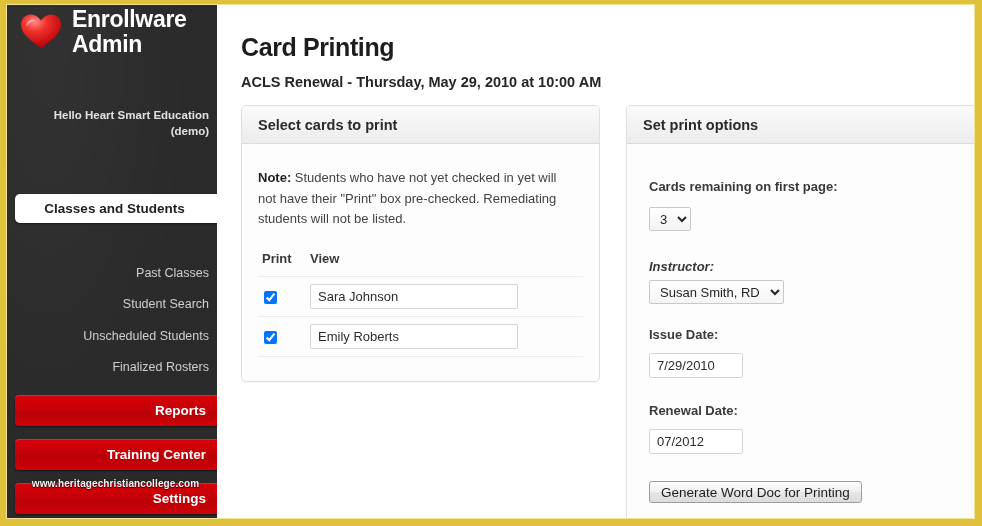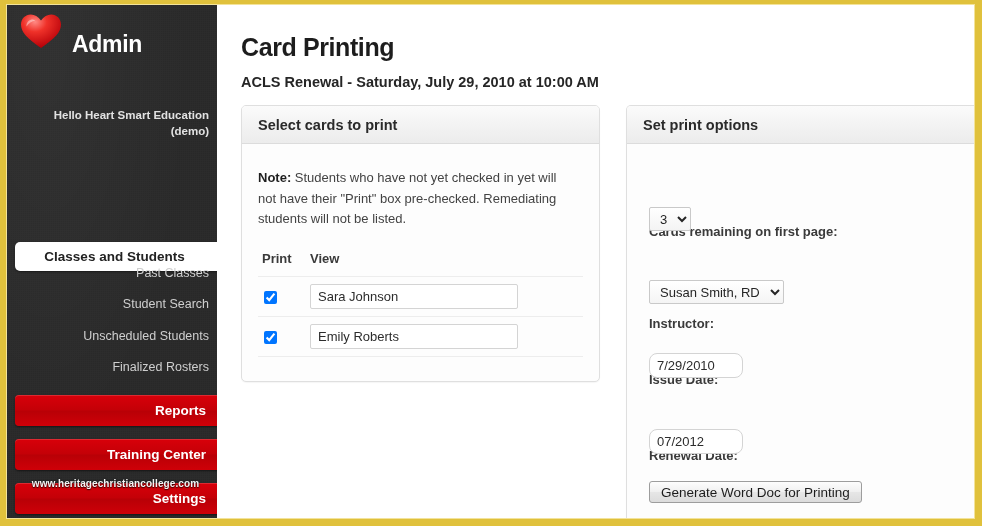--- a/index.html
+++ b/index.html
@@ -122,21 +122,20 @@
     background: #ffffff;
     border-radius: 5px 0 0 5px;
     box-sizing: border-box;
     color: #222222;
     font-size: 13.5px;
     font-weight: bold;
     line-height: 29px;
     text-align: center;
     padding-right: 8px;
     box-shadow: 0 1px 2px rgba(0,0,0,0.45);
-    margin-top: 48px;
   }
 
   .nav-sub {
     position: absolute;
     left: 8px;
     width: 195px;
     text-align: right;
     font-size: 12.5px;
     color: #cfcfcf;
     cursor: pointer;
@@ -285,21 +284,20 @@
     padding: 0 7px;
     outline: none;
   }
 
   
   .field-label {
     position: absolute;
     font-size: 13px;
     font-weight: bold;
     color: #3a3a3a;
-    margin-top: 45px;
   }
   .opt-select {
     position: absolute;
     font-family: "Liberation Sans", sans-serif;
     font-size: 13px;
     color: #252525;
     background: linear-gradient(to bottom, #ffffff 0%, #f4f4f4 100%);
     border: 1px solid #c9c9c9;
     border-radius: 2px;
     height: 24px;
@@ -307,21 +305,21 @@
     padding: 0 2px 0 6px;
     cursor: pointer;
   }
   .text-input {
     position: absolute;
     font-family: "Liberation Sans", sans-serif;
     font-size: 13px;
     color: #2c2c2c;
     background: #ffffff;
     border: 1px solid #d4d4d4;
-    border-radius: 8px;
+    border-radius: 2px;
     height: 25px;
     box-sizing: border-box;
     padding: 0 7px;
     outline: none;
   }
   .gen-button {
     position: absolute;
     font-family: "Liberation Sans", sans-serif;
     font-size: 13.5px;
     color: #1c1c1c;
@@ -350,21 +348,21 @@
                 <stop offset="0%" stop-color="#ff8a84"></stop>
                 <stop offset="38%" stop-color="#ef3129"></stop>
                 <stop offset="100%" stop-color="#b60008"></stop>
               </radialGradient>
             </defs>
             <path d="M22 37 C8 27.5 2 21 2 13.6 C2 7.8 6.4 3.6 11.8 3.6 C15.6 3.6 19.3 5.8 22 9.6 C24.7 5.8 28.4 3.6 32.2 3.6 C37.6 3.6 42 7.8 42 13.6 C42 21 36 27.5 22 37 Z" fill="url(#hg)"></path>
             <path d="M12.5 8.5 C9 9.5 7 12.5 7.6 15.5 C9.6 12.1 12.8 10 16.2 9.8 C15.2 8.7 13.9 8.1 12.5 8.5 Z" fill="#ffffff" opacity="0.42"></path>
           </svg>
         </span>
         <div class="brand-title">
-          <br>
+          <span>Enrollware</span><br>
           <span>Admin</span>
         </div>
       </div>
 
       <div class="greeting">
         <span>Hello Heart Smart Education</span><br>
         <span>(demo)</span>
       </div>
 
 
@@ -378,21 +376,21 @@
       <div class="redbtn" style="top:391px">Reports</div>
       <div class="redbtn" style="top:435px">Training Center</div>
       <div class="redbtn" style="top:479px">Settings</div>
 
       <div class="watermark">www.heritagechristiancollege.com</div>
     </div>
 
     <div id="main">
 
       <div class="page-title">Card Printing</div>
-      <div class="page-subtitle">ACLS Renewal - Saturday, July 29, 2010 at 10:00 AM</div>
+      <div class="page-subtitle">ACLS Renewal - Thursday, May 29, 2010 at 10:00 AM</div>
 
       <div class="panel" id="panel-left">
         <div class="panel-header">Select cards to print</div>
         <div class="panel-body">
 
           <div class="note">
             <b>Note:</b><span> Students who have not yet checked in yet will not have their "Print" box pre-checked. Remediating students will not be listed.</span>
           </div>
 
           <table class="cards-table">
@@ -427,21 +425,21 @@
 
       <div class="panel" id="panel-right">
         <div class="panel-header">Set print options</div>
         <div class="panel-body">
 
           <div class="field-label" style="left:22px; top:35px;">Cards remaining on first page:</div>
           <select class="opt-select" style="left:22px; top:63px; width:42px;">
             <option>3</option>
           </select>
 
-          <div class="field-label" style="left:22px; top:127px;">Instructor:</div>
+          <div class="field-label" style="left:22px; top:115px;font-style:italic;">Instructor:</div>
           <select class="opt-select" style="left:22px; top:136px; width:135px;">
             <option>Susan Smith, RD</option>
           </select>
 
           <div class="field-label" style="left:22px; top:183px;">Issue Date:</div>
           <input type="text" class="text-input" style="left: 22px; top: 209px; width: 94px;" value="7/29/2010">
 
           <div class="field-label" style="left:22px; top:259px;">Renewal Date:</div>
           <input type="text" class="text-input" style="left: 22px; top: 285px; width: 94px;" value="07/2012">
 

